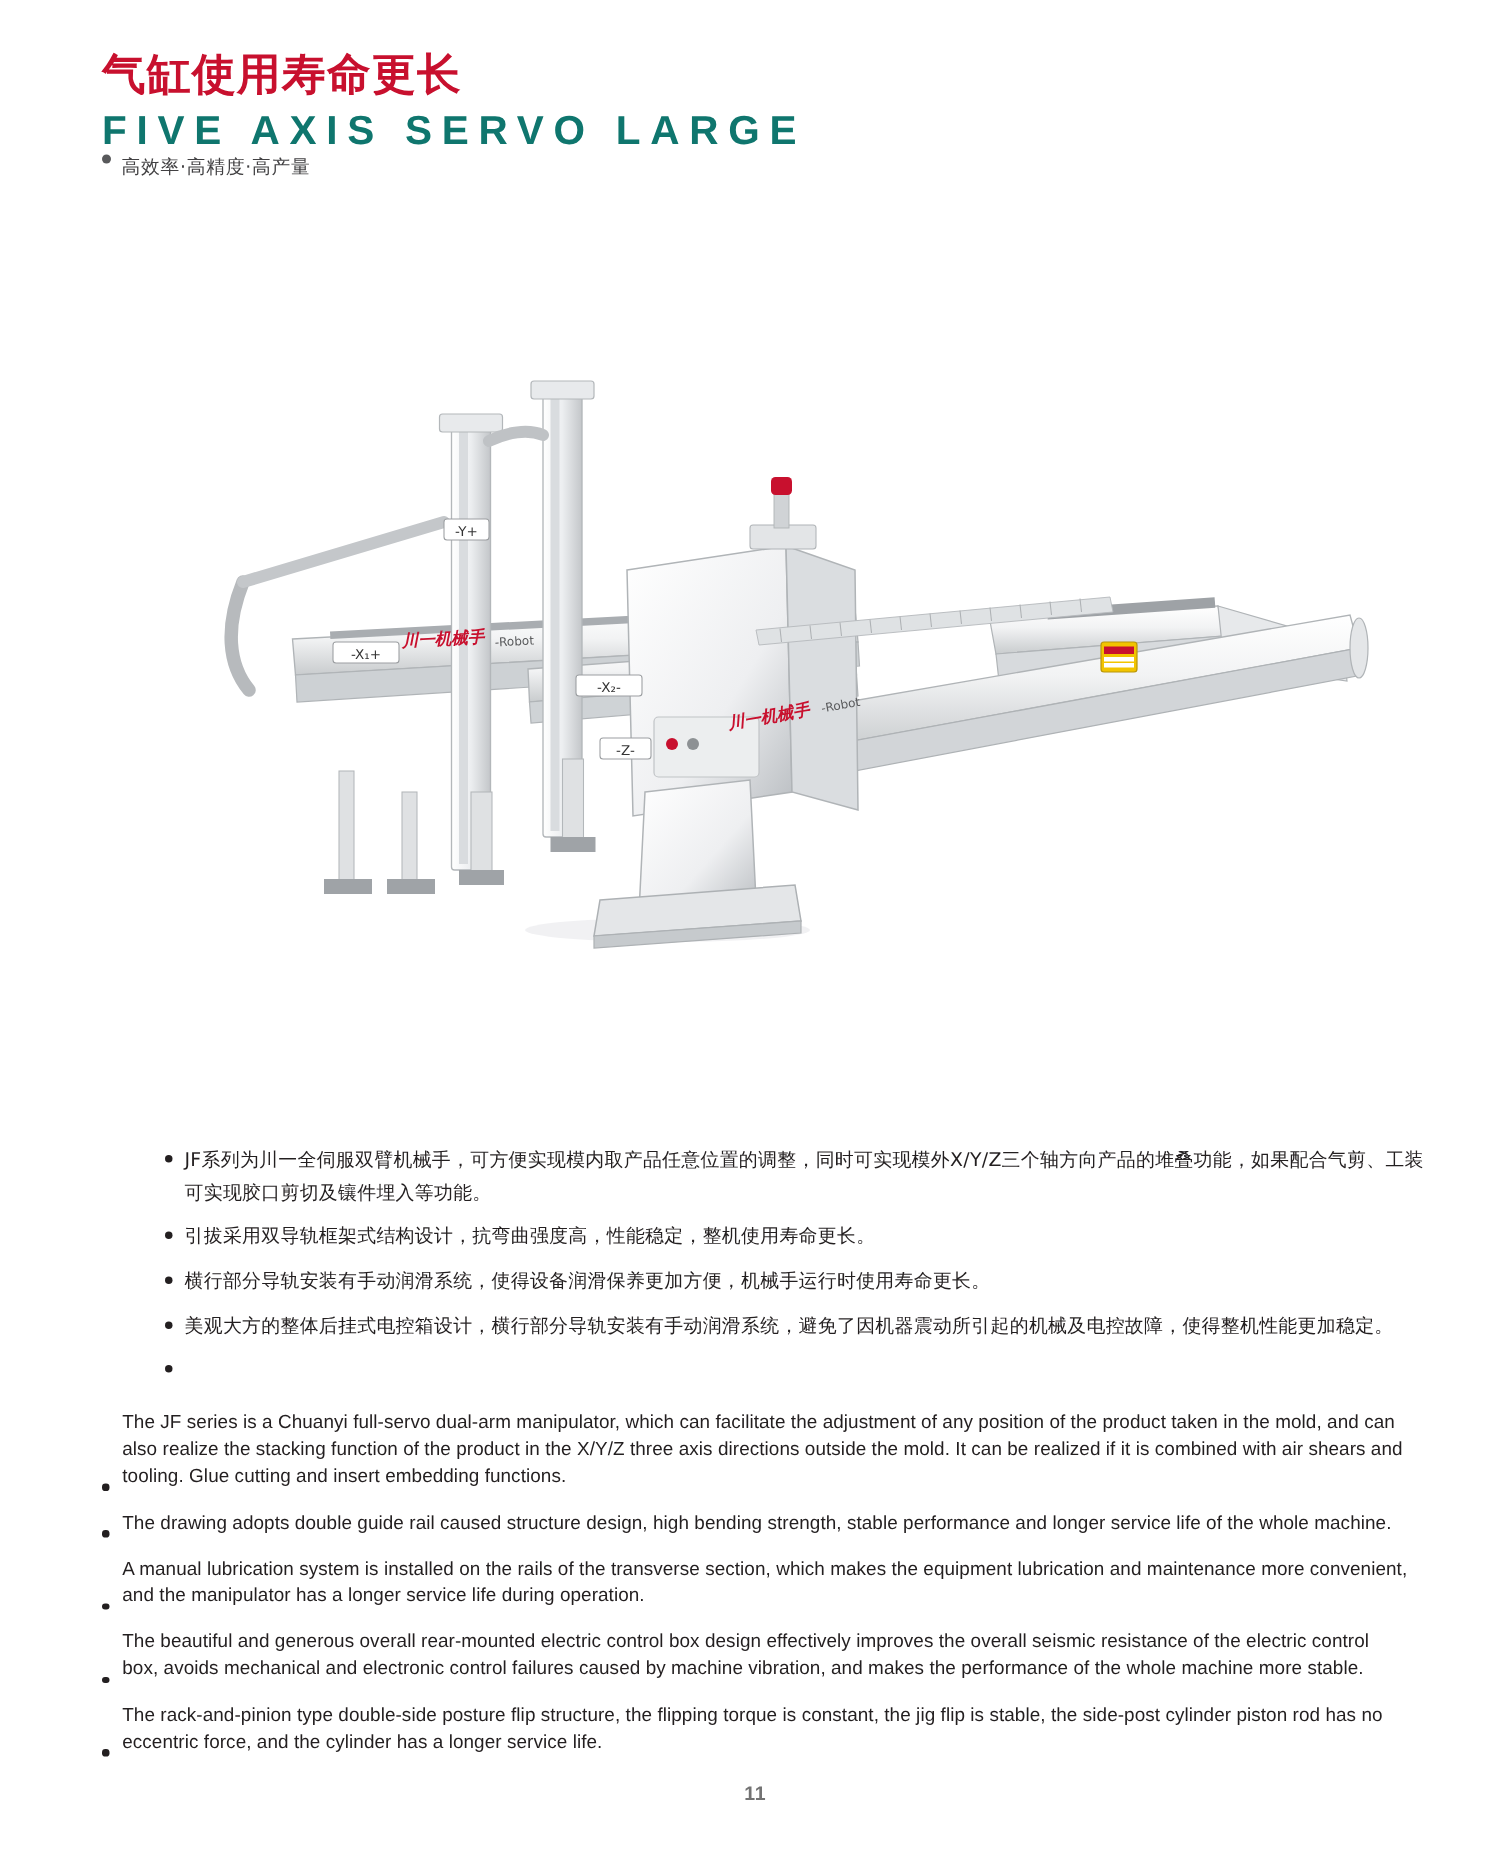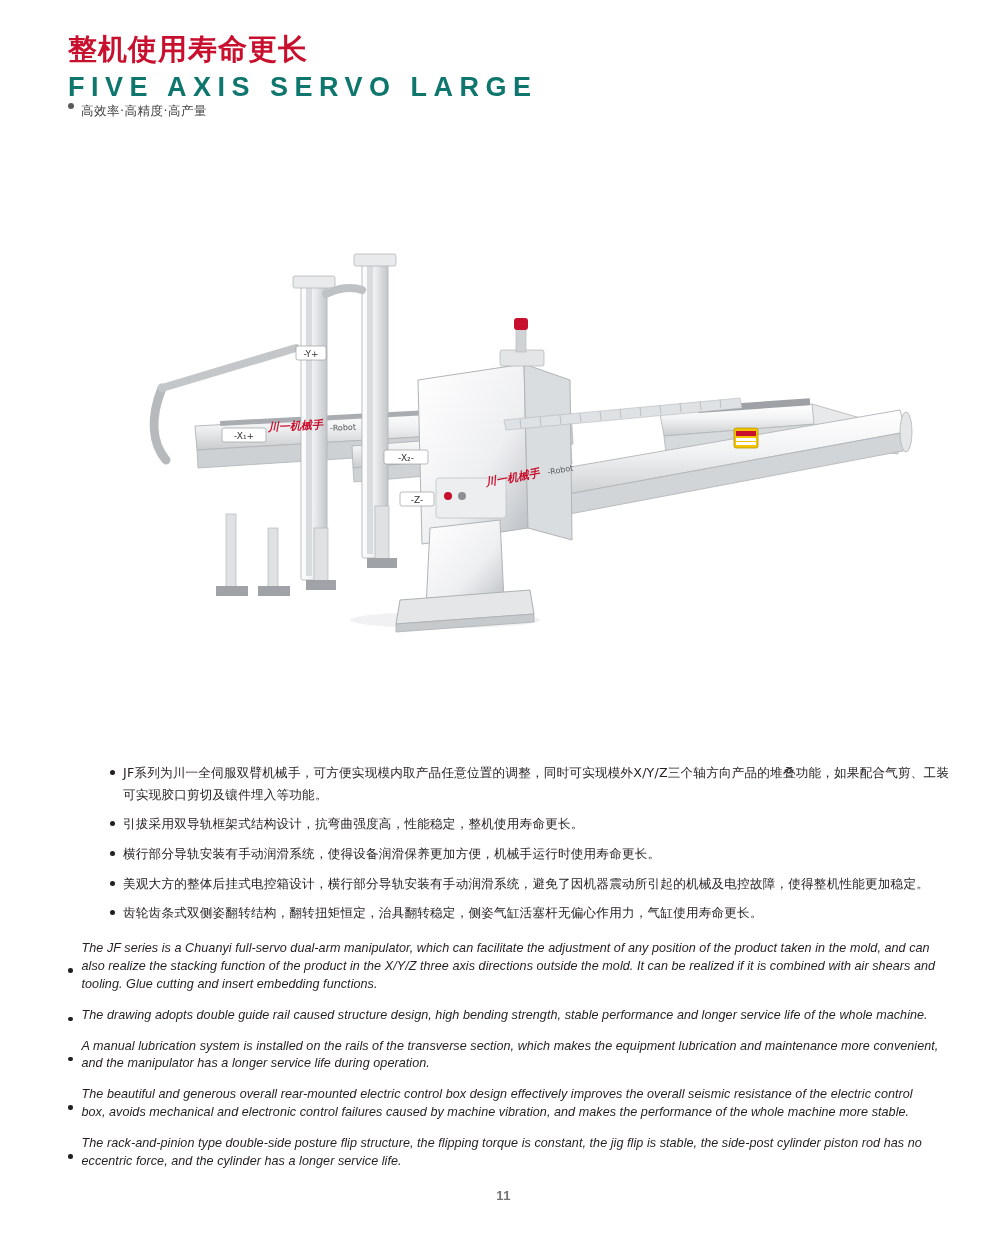--- a/index.html
+++ b/index.html
@@ -116,23 +116,22 @@
   }
 
   .list-en {
     position: absolute;
     left: 68px;
     top: 940px;
     width: 872px;
   }
   .list-en .bullet-item {
     display: flex;
-    align-items: center;
+    align-items: flex-end;
     margin-bottom: 13px;
-    font-style: italic;
   }
   .list-en .dot {
     width: 4.5px;
     height: 4.5px;
     border-radius: 50%;
     background: #231f20;
     margin: 7px 9px 0 0;
     flex: none;
   }
   .list-en .txt {
@@ -154,21 +153,21 @@
     color: #737373;
     letter-spacing: 0.5px;
   }
 </style>
 </head>
 <body>
 
 <div class="page">
 
   <div class="header">
-    <h1 class="title-cn">整机使用寿命更长</h1>
+    <h1 class="title-cn">气缸使用寿命更长</h1>
     <div class="title-en-1">FIVE AXIS SERVO LARGE</div>
     <div class="subtitle-row">
       <span class="subtitle-dot"></span>
       <span class="subtitle-text">高效率·高精度·高产量</span>
     </div>
   </div>
 
   <div class="hero">
     <svg viewBox="0 0 820 420" xmlns="http://www.w3.org/2000/svg">
       <defs>
@@ -329,21 +328,20 @@
     <div class="bullet-item">
       <span class="dot"></span>
       <span class="txt">横行部分导轨安装有手动润滑系统，使得设备润滑保养更加方便，机械手运行时使用寿命更长。</span>
     </div>
     <div class="bullet-item">
       <span class="dot"></span>
       <span class="txt">美观大方的整体后挂式电控箱设计，横行部分导轨安装有手动润滑系统，避免了因机器震动所引起的机械及电控故障，使得整机性能更加稳定。</span>
     </div>
     <div class="bullet-item">
       <span class="dot"></span>
-      <span class="txt">齿轮齿条式双侧姿翻转结构，翻转扭矩恒定，治具翻转稳定，侧姿气缸活塞杆无偏心作用力，气缸使用寿命更长。</span>
     </div>
   </div>
 
   <div class="list-en">
     <div class="bullet-item">
       <span class="dot"></span>
       <span class="txt">The JF series is a Chuanyi full-servo dual-arm manipulator, which can facilitate the adjustment of any position of the product taken in the mold, and can also realize the stacking function of the product in the X/Y/Z three axis directions outside the mold. It can be realized if it is combined with air shears and tooling. Glue cutting and insert embedding functions.</span>
     </div>
     <div class="bullet-item">
       <span class="dot"></span>

